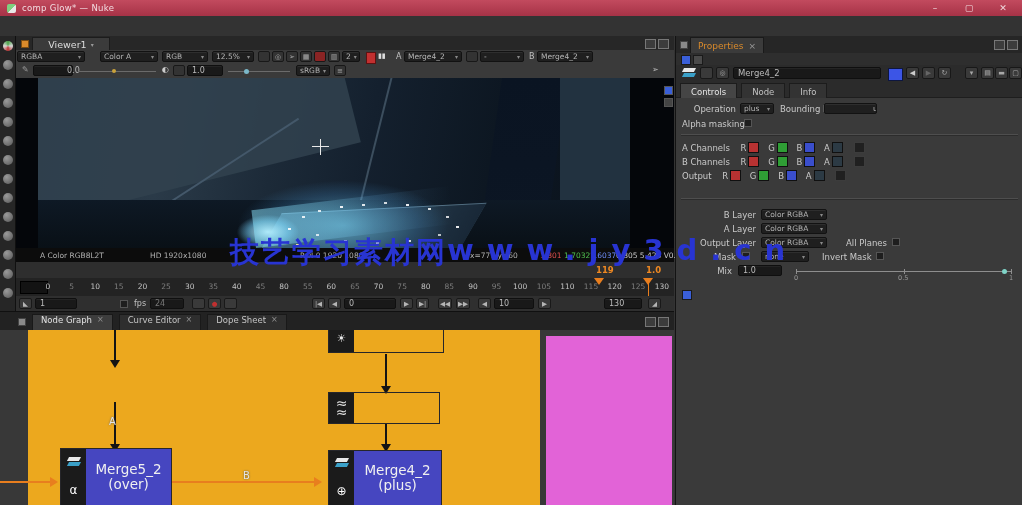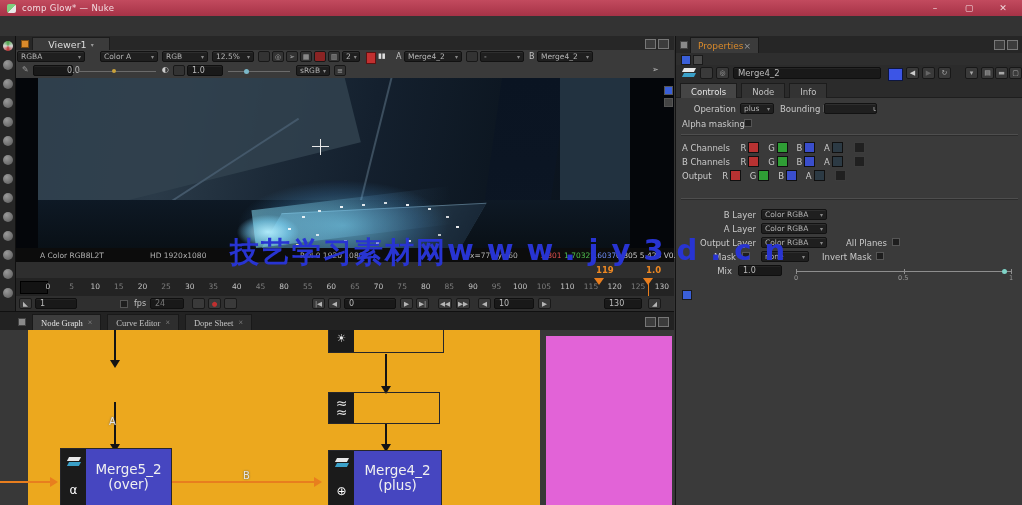--- a/index.html
+++ b/index.html
@@ -101,21 +101,21 @@
     }
   .tbtn{position:absolute;top:2px;height:11px;min-width:13px;background:#3a3a3a;border:1px solid #191919;
     border-radius:2px;color:#b5b5b5;font-size:6.5px;display:flex;align-items:center;justify-content:center;
     padding:0 1px;box-sizing:border-box;}
   .cb{position:absolute;width:8px;height:8px;background:#1e1e1e;border:1px solid #555;box-sizing:border-box;}
 
   
   .ngtabrow{left:0;top:312px;width:674px;height:18px;background:#222;border-bottom:1px solid #101010;}
   .ngtabs{position:absolute;left:32px;top:2px;display:flex;gap:6px;}
   .ngtab{height:15px;background:#2e2e2e;border:1px solid #191919;border-bottom:none;
-    display:flex;align-items:center;gap:5px;padding:0 8px;font-size:8.5px;color:#c4c4c4;font-family:Liberation Serif, serif;}
+    display:flex;align-items:flex-start;gap:5px;padding:0 8px;font-size:8.5px;color:#c4c4c4;}
   .ngtab:first-child{background:#3d3d3d;color:#e2e2e2;}
   .ngtab .x{color:#909090;font-size:8px;}
   .graydot{position:absolute;left:18px;top:6px;width:6px;height:6px;background:#8a8a8a;border:1px solid #444;}
   .canvas{left:0;top:330px;width:674px;height:175px;background:#383838;overflow:hidden;}
   .bd-yellow{position:absolute;left:28px;top:0;width:512px;height:175px;background:#eca81e;}
   .bd-magenta{position:absolute;left:546px;top:6px;width:126px;height:169px;background:#e263d7;}
   .node{position:absolute;display:flex;border:1px solid #26262a;box-sizing:border-box;}
   .nico{width:25px;background:#1b1b1b;display:flex;flex-direction:column;align-items:center;
     justify-content:space-around;color:#ddd;}
   .nbody{flex:1;display:flex;flex-direction:column;align-items:center;justify-content:center;
@@ -132,21 +132,21 @@
     border-top:8px solid #141414;}
   .olink{position:absolute;height:2px;background:#e87e1e;}
   .ohead{position:absolute;width:0;height:0;border-top:5px solid transparent;border-bottom:5px solid transparent;
     border-left:8px solid #e87e1e;}
   .linklbl{position:absolute;font-size:10px;color:#e4e4e4;text-shadow:0 0 2px #555;}
 
   
   .props{left:675px;top:36px;width:347px;height:469px;background:#383838;border-left:1px solid #131313;}
   .ptabrow{position:absolute;left:0;top:0;width:347px;height:17px;background:#262626;border-bottom:1px solid #161616;}
   .ptab{position:absolute;left:14px;top:1px;height:16px;background:#3b3b3b;border:1px solid #1a1a1a;border-bottom:none;
-    display:flex;align-items:center;padding:0 7px;font-size:9px;color:#d98a2b;}
+    display:flex;align-items:center;gap:5px;padding:0 7px;font-size:9px;color:#d98a2b;}
   .ptab .x{color:#999;}
   .minirow{position:absolute;left:0;top:17px;width:347px;height:12px;background:#2e2e2e;border-bottom:1px solid #191919;}
   .mico{position:absolute;top:2px;width:8px;height:8px;border:1px solid #1a1a1a;background:#4a4a4a;}
   .nhead{position:absolute;left:0;top:29px;width:347px;height:17px;background:#2b2b2b;border-bottom:1px solid #151515;}
   .hbtn{position:absolute;top:2px;width:13px;height:12px;background:#3a3a3a;border:1px solid #181818;border-radius:2px;
     color:#a8a8a8;font-size:7px;display:flex;align-items:center;justify-content:center;box-sizing:border-box;}
   .swatch{position:absolute;top:3px;width:13px;height:11px;background:#3c55e6;border:1px solid #0d1640;}
   .ctabs{position:absolute;left:0;top:46px;width:347px;height:16px;background:#2b2b2b;border-bottom:1px solid #1e1e1e;
     display:flex;gap:4px;padding-left:4px;box-sizing:border-box;}
   .ctab{height:15px;margin-top:1px;padding:0 10px;display:flex;align-items:center;font-size:8.5px;color:#c2c2c2;

